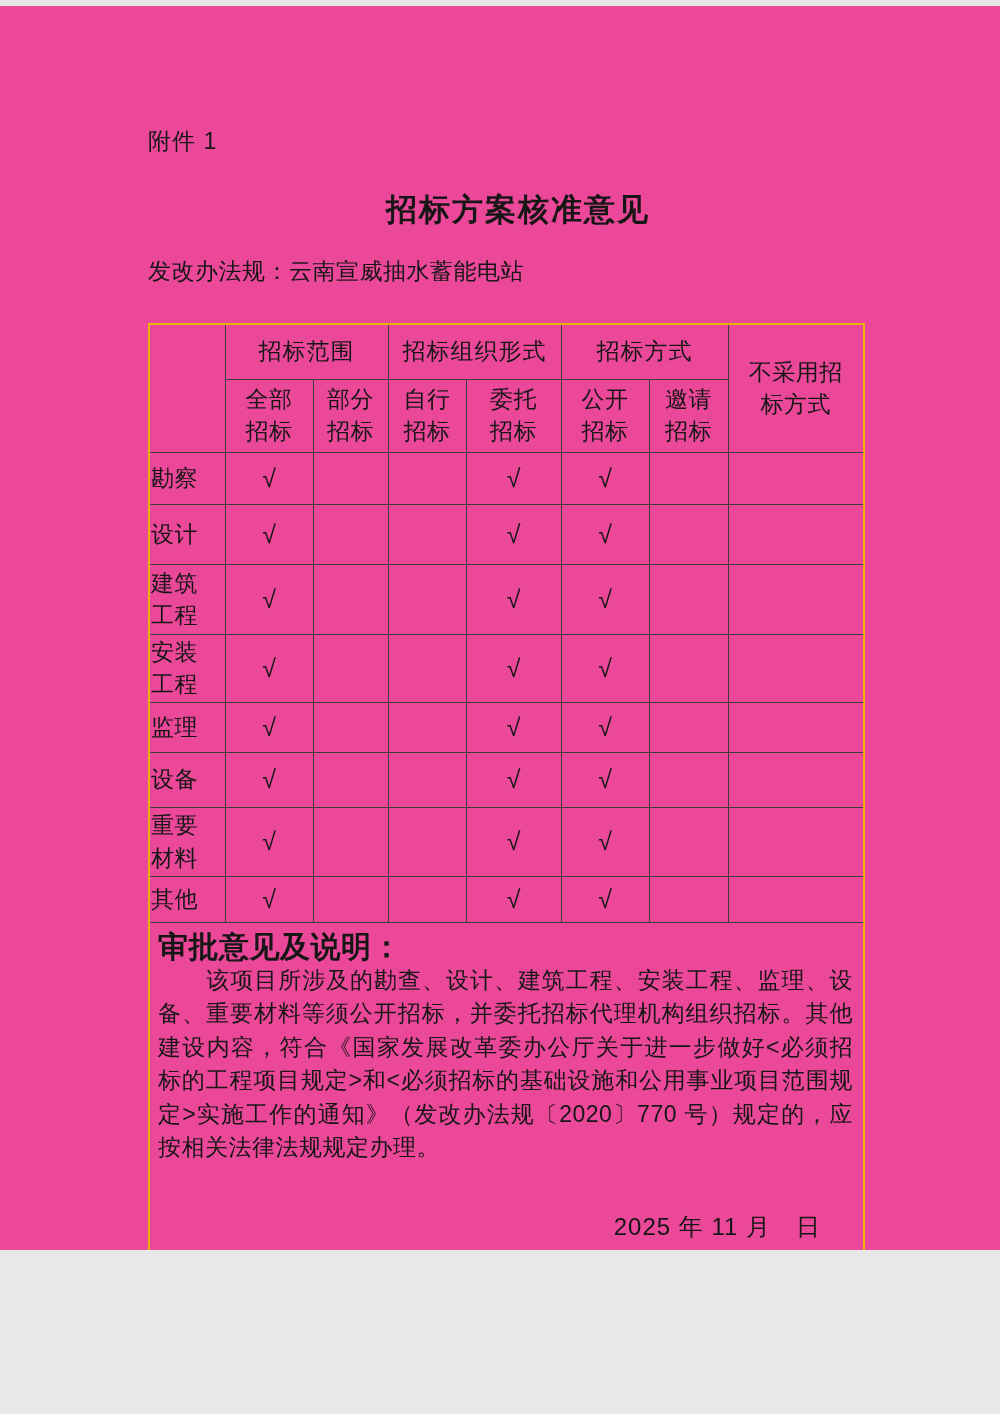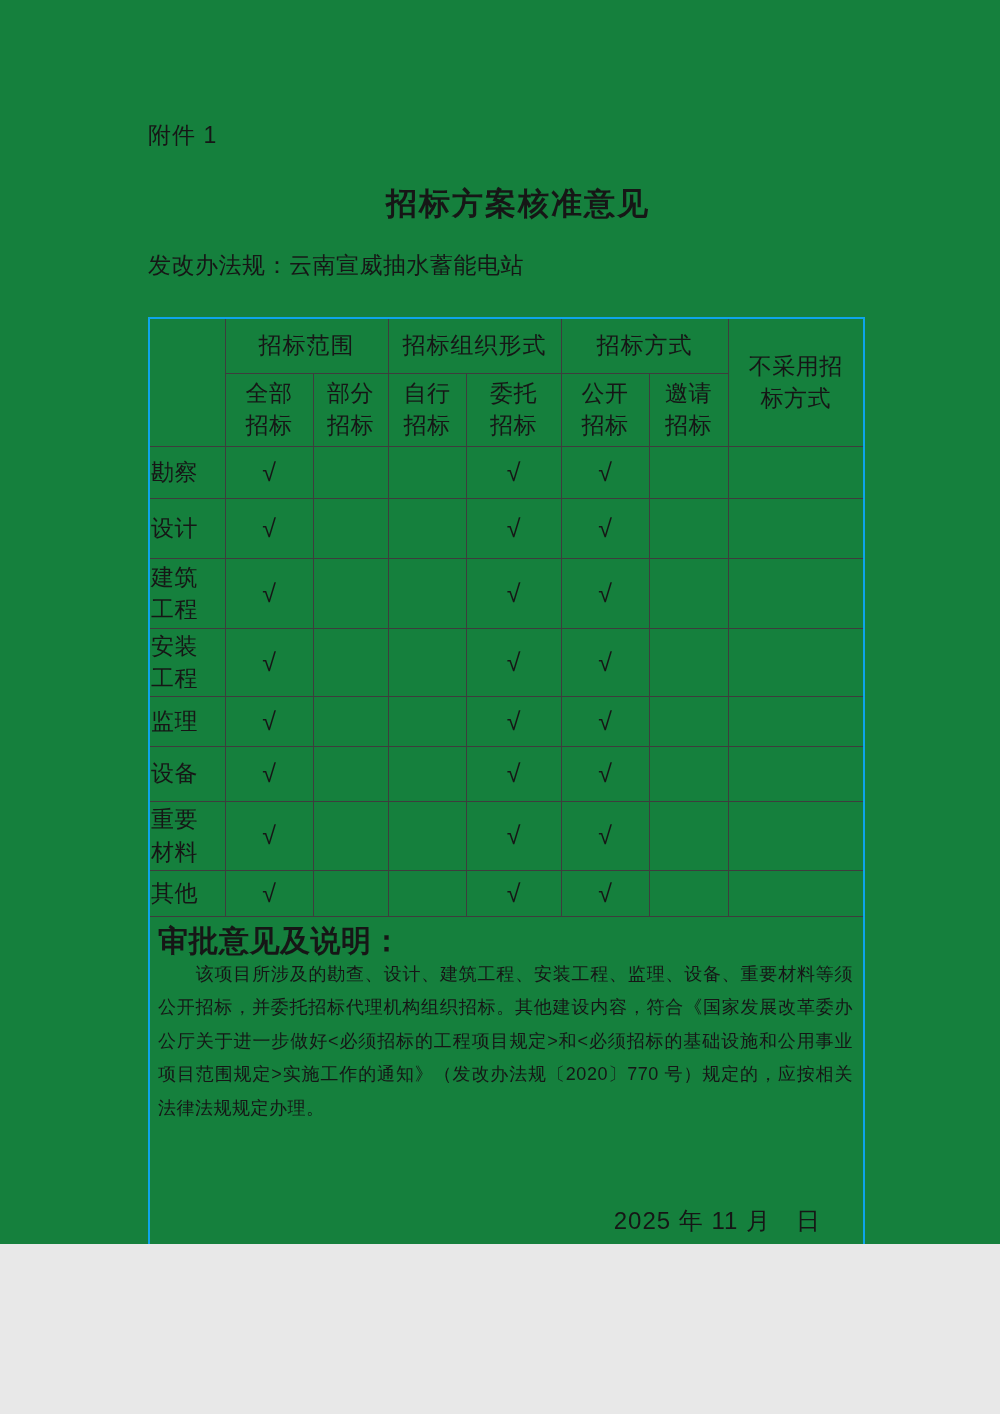--- a/index.html
+++ b/index.html
@@ -3,22 +3,22 @@
 <meta charset="utf-8">
 <style>
   * { margin: 0; padding: 0; box-sizing: border-box; }
   html, body { background: #e8e8e8; }
   body { font-family: "Liberation Sans", "DejaVu Sans", sans-serif; }
 
   .page {
     position: relative;
     width: 1000px;
     height: 1244px;
-    margin: 0 auto;
-    background: #15803d;
+    margin: 6px auto;
+    background: #ec4899;
     color: #161616;
     overflow: hidden;
   }
 
   .attachment-label {
     position: absolute;
     left: 148px;
     top: 120px;
     font-size: 23px;
     letter-spacing: 1px;
@@ -43,21 +43,21 @@
     letter-spacing: 0.5px;
   }
 
   table.approval-table {
     position: absolute;
     left: 148px;
     top: 317px;
     width: 715px;
     border-collapse: collapse;
     table-layout: fixed;
-    border: 2px solid #0ea5e9;
+    border: 2px solid #eab308;
   }
 
   .approval-table td {
     border: 1px solid #3d3d3d;
     font-size: 23px;
     vertical-align: middle;
     overflow: hidden;
   }
 
   
@@ -105,21 +105,21 @@
     vertical-align: top;
     padding: 7px 10px 0 8px;
   }
   .opinion-heading {
     font-size: 30px;
     line-height: 34px;
     letter-spacing: 0.5px;
     font-weight: bold;
   }
   .opinion-body {
-    font-size: 18px;
+    font-size: 23px;
     line-height: 33.5px;
     text-align: justify;
     text-indent: 2.1em;
     letter-spacing: 0.5px;
   }
   .opinion-date {
     position: absolute;
     right: 42px;
     bottom: 50px;
     font-size: 24px;

